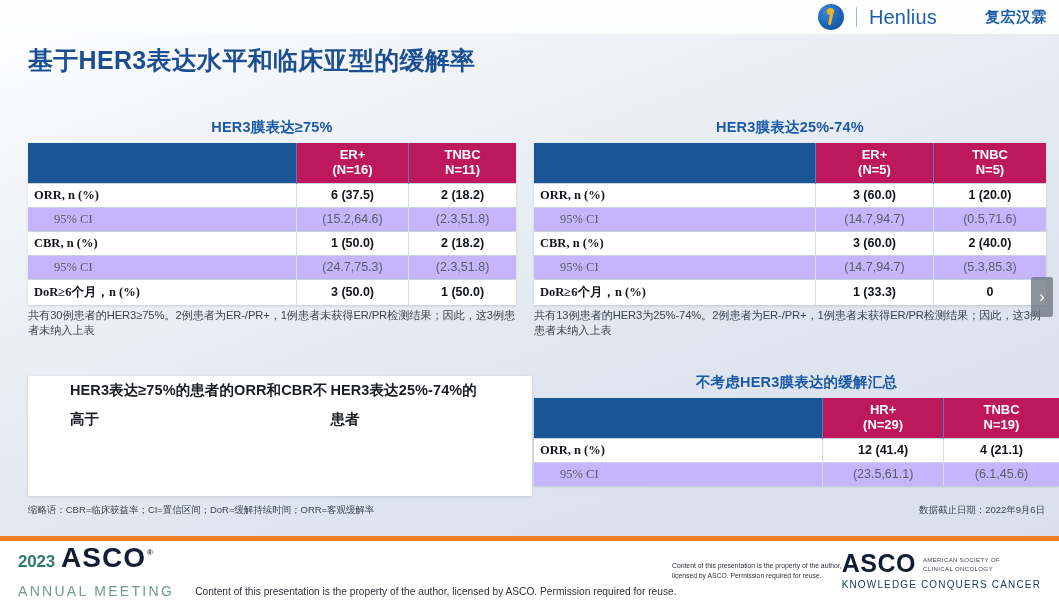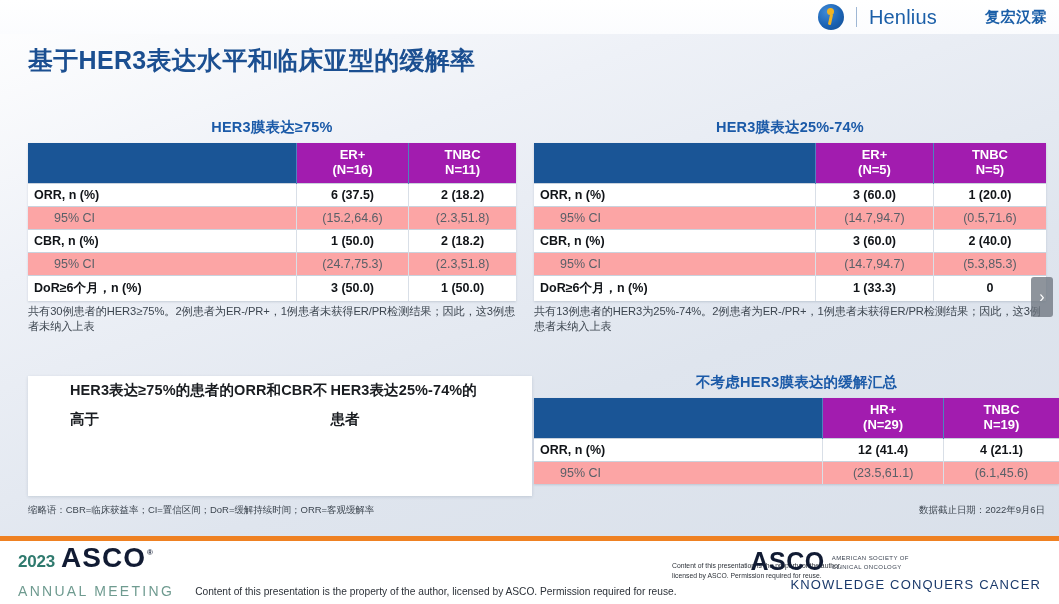--- a/index.html
+++ b/index.html
@@ -61,34 +61,34 @@
     color: #1b5aa8; margin-bottom: 6px; letter-spacing: .2px;
   }
 
   
   table.dtbl {
     width: 100%; border-collapse: collapse;
     font-size: 12.5px; background: #ffffff;
     box-shadow: 0 1px 2px rgba(40,60,90,.18);
   }
   table.dtbl th {
-    background: #a21caf; color: #ffffff; font-weight: 700;
+    background: #be185d; color: #ffffff; font-weight: 700;
     text-align: center; padding: 5px 4px; line-height: 1.15;
     font-size: 13px; border-right: 1px solid #4e82bd; vertical-align: middle;
   }
   table.dtbl th:last-child { border-right: none; }
   table.dtbl th.blank { background: #1a5596; }
   table.dtbl td {
     border-top: 1px solid #c9d2dd; border-right: 1px solid #d9dfe7;
     padding: 4px 6px; height: 23px; vertical-align: middle;
   }
   table.dtbl td:last-child { border-right: none; }
   table.dtbl tr.main td { background: #ffffff; color: #111418; font-weight: 700; }
-  table.dtbl tr.ci td   { background: #fca5a5; color: #5a6068; font-weight: 400; }
-  table.dtbl td.lbl { text-align: left; }
+  table.dtbl tr.ci td   { background: #c4b5fd; color: #5a6068; font-weight: 400; }
+  table.dtbl td.lbl { text-align: left; font-family: Liberation Serif, serif; }
   table.dtbl tr.ci td.lbl { padding-left: 26px; }
   table.dtbl td.val { text-align: center; }
 
   .col-w1 { width: 55%; }
   .col-w2 { width: 23%; }
   .col-w3 { width: 22%; }
 
   
   .tbl-note {
     font-size: 11.2px; color: #3d4650; line-height: 1.32;
@@ -166,22 +166,22 @@
   .fr-top { display: flex; align-items: flex-start; gap: 7px; }
   .fr-asco {
     font-size: 25px; font-weight: 700; color: #111b33; letter-spacing: .5px;
     line-height: .95;
   }
   .fr-soc {
     font-size: 6px; color: #3a4250; line-height: 1.45; letter-spacing: .4px;
     padding-top: 4px; text-transform: uppercase;
   }
   .fr-tag {
-    font-size: 13px; color: #1b3a6b; letter-spacing: 1.15px;
-    margin-top: 3px; text-transform: uppercase; margin-left: 40px;
+    font-size: 10px; color: #1b3a6b; letter-spacing: 1.15px;
+    margin-top: 3px; text-transform: uppercase;
   }
 </style>
 </head>
 <body>
 
 <div id="slide">
 
   <div class="logo-bar">
     <div class="logo-wrap">
       <div class="logo-mark"></div>

